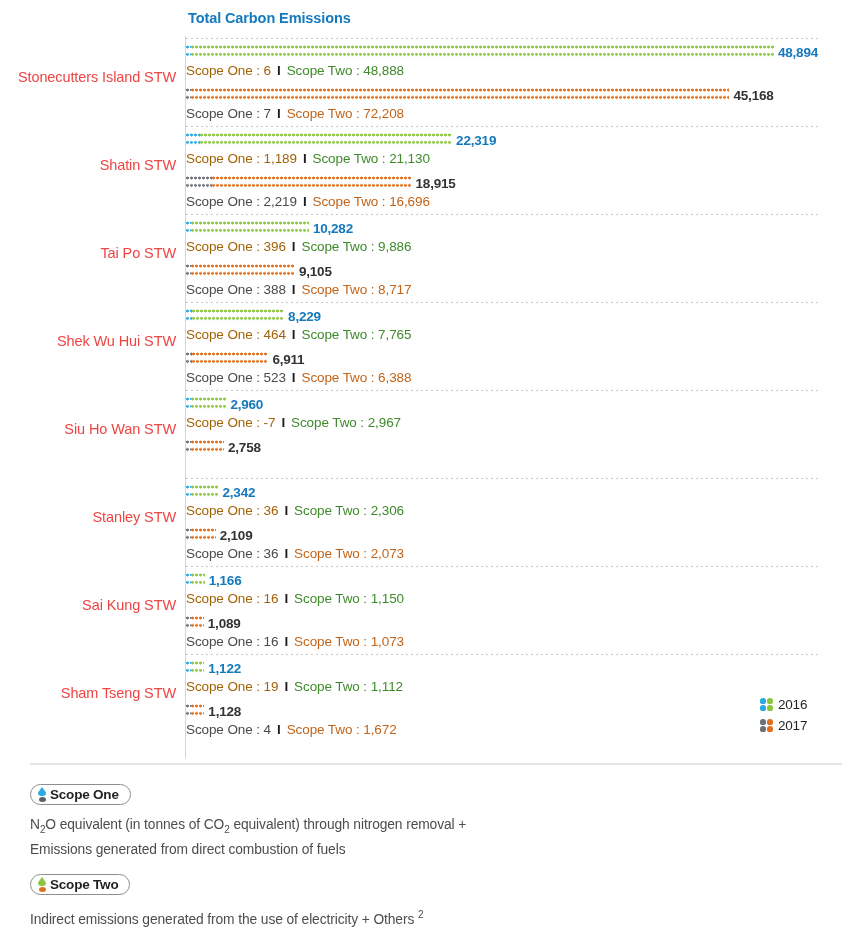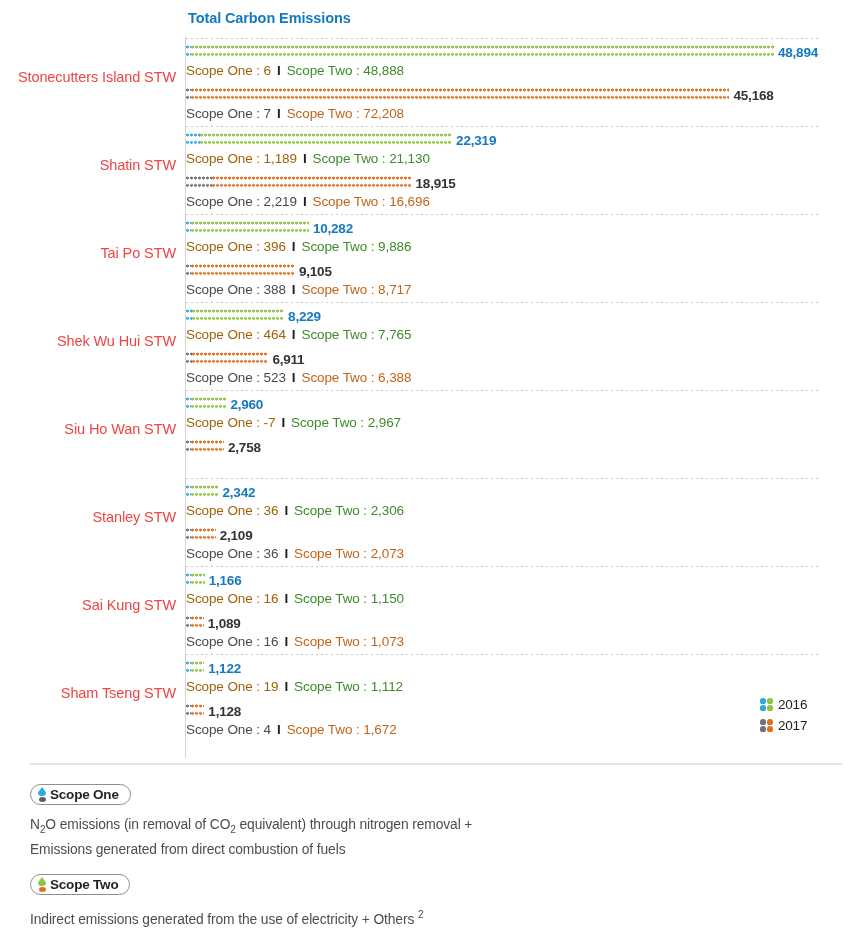--- a/index.html
+++ b/index.html
@@ -391,21 +391,21 @@
 
   <div class="note" id="note-one">
     <span class="badge">
       <span class="badge-icon">
         <span class="drop" style="background: rgb(41, 171, 226);"></span>
         <span class="dot" style="background: rgb(85, 97, 107);"></span>
       </span>
       <span>Scope One</span>
     </span>
     <div class="note-text">
-      <div><span>N</span><sub>2</sub><span>O emissions (in removal of CO</span><sub>2</sub><span> equivalent) through nitrogen removal +</span></div>
+      <div><span>N</span><sub>2</sub><span>O equivalent (in tonnes of CO</span><sub>2</sub><span> equivalent) through nitrogen removal +</span></div>
       <div>Emissions generated from direct combustion of fuels</div>
     </div>
   </div>
 
   <div class="note" id="note-two">
     <span class="badge">
       <span class="badge-icon">
         <span class="drop" style="background: rgb(140, 198, 62);"></span>
         <span class="dot" style="background: rgb(224, 112, 30);"></span>
       </span>

